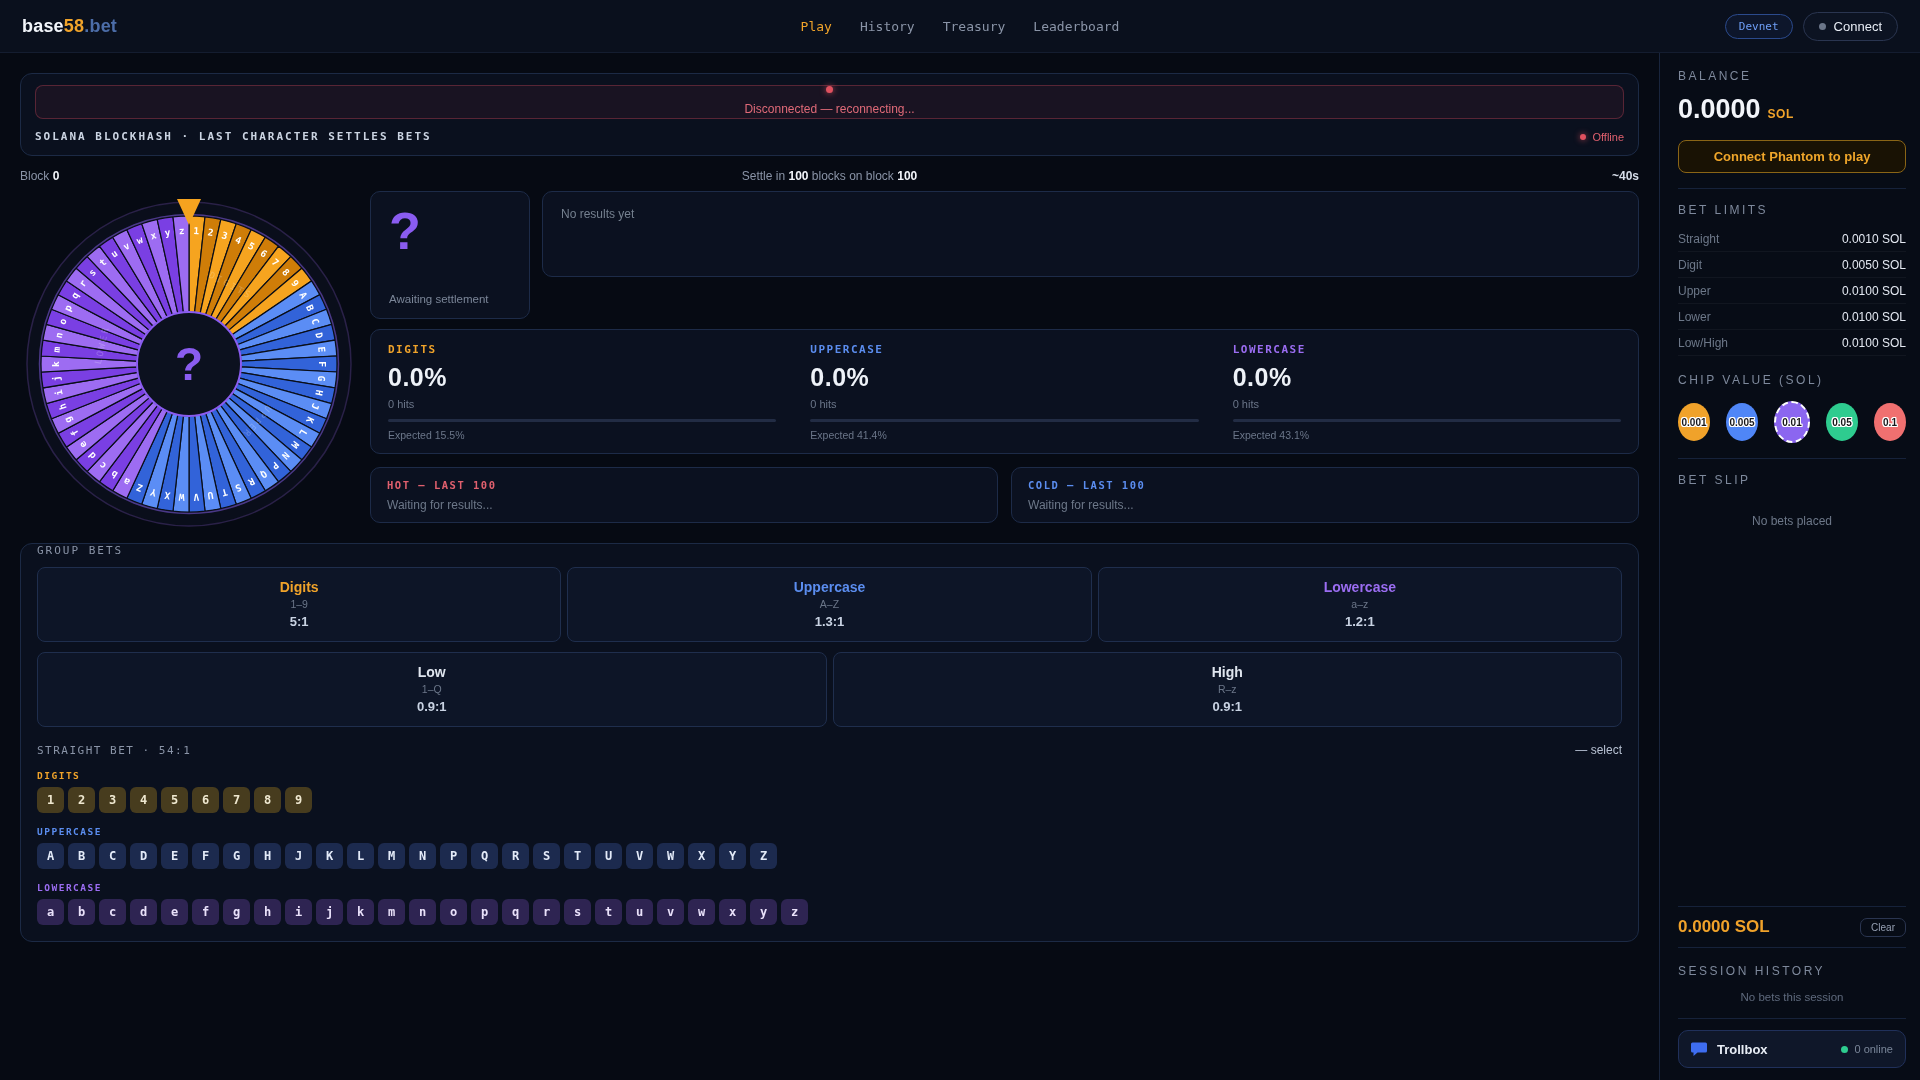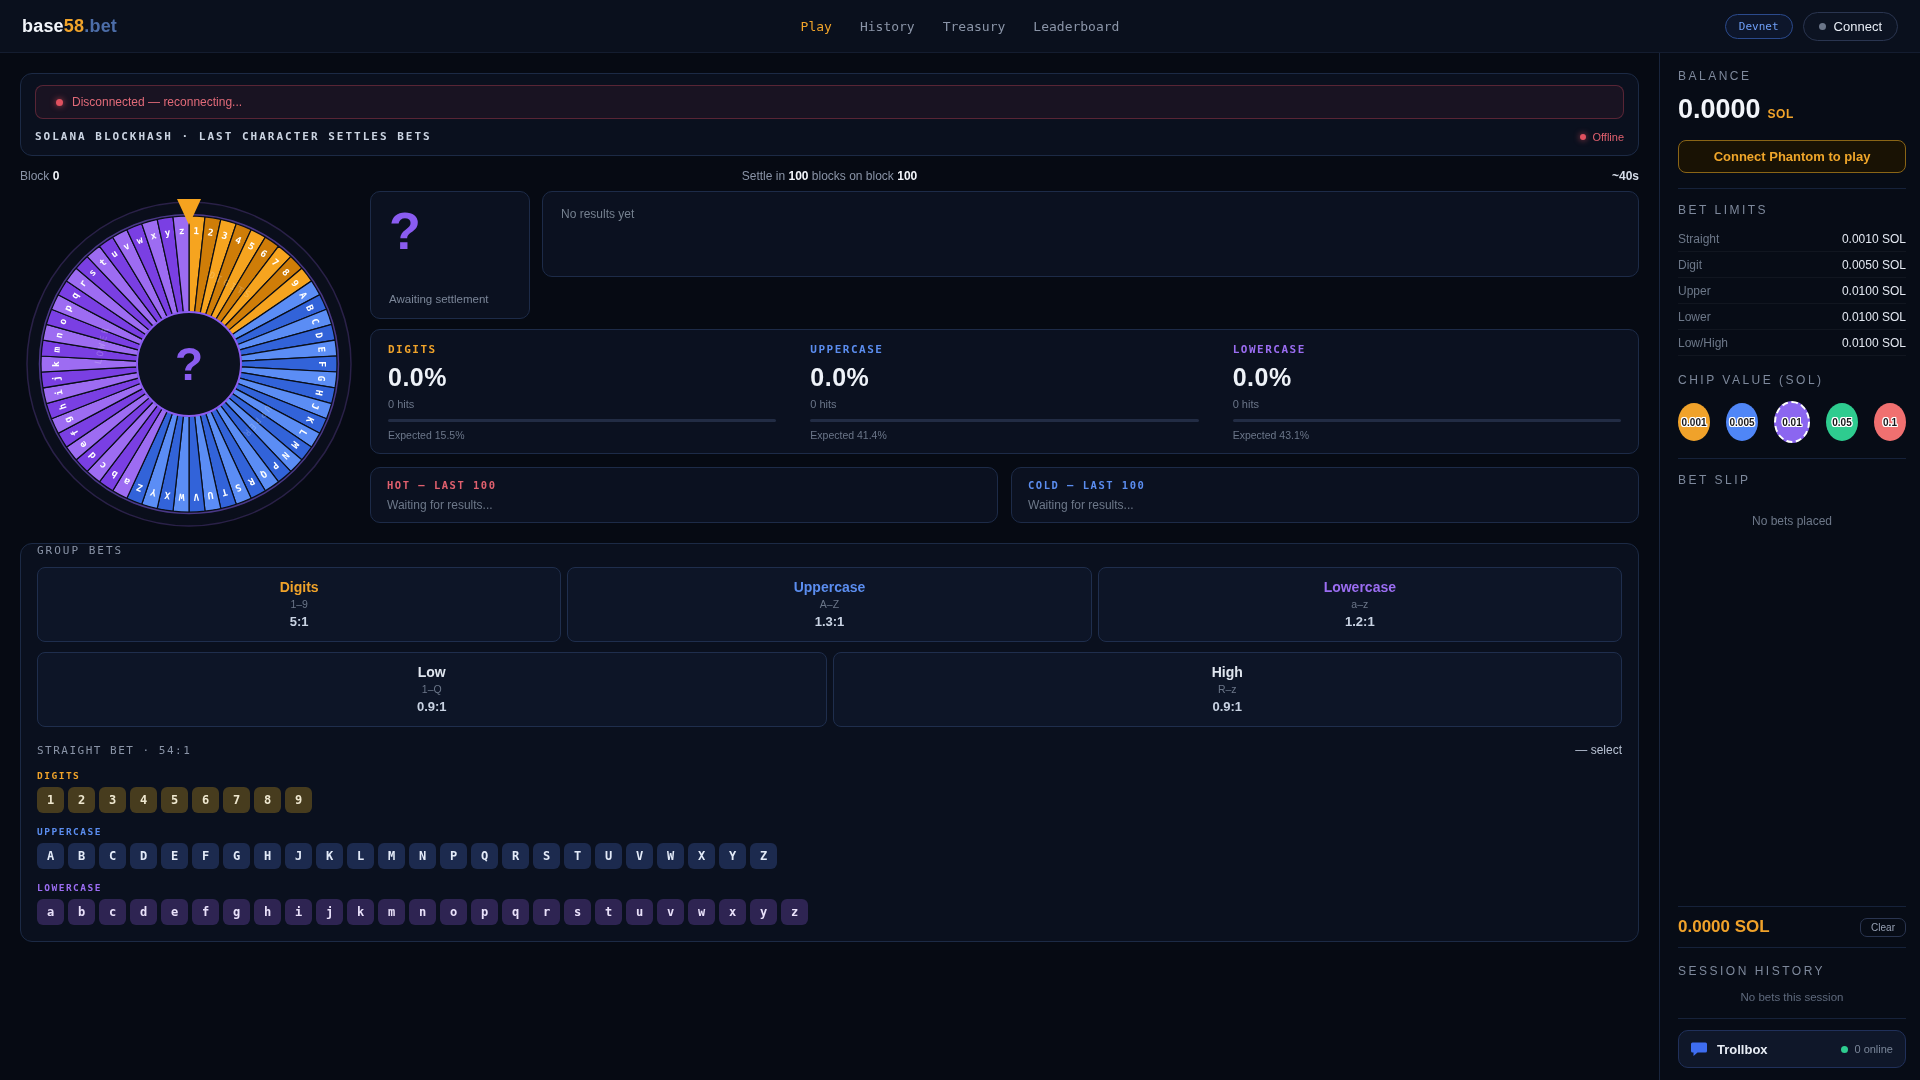--- a/index.html
+++ b/index.html
@@ -27,21 +27,21 @@
   
   .content { display:flex; height:1027px; }
   .main { flex:1; min-width:0; padding:0 20px; }
   .sidebar { width:261px; flex:none; border-left:1px solid #19253d; background:#070c16;
              display:flex; flex-direction:column; padding:16px 14px 12px 18px; }
 
   
   .status-card { margin-top:20px; background:#0a101e; border:1px solid #1c2a45; border-radius:12px;
                  padding:11px 14px 12px; }
   .alert-banner { display:flex; align-items:center; gap:9px; height:34px; padding:0 20px;
-                  border-radius:8px; background:rgba(225,75,95,.07); border:1px solid rgba(225,75,95,.32); }
+                  border-radius:8px; background:rgba(225,75,95,.07); border:1px solid rgba(225,75,95,.32);flex-direction:column; }
   .dot-red { background:#e0515f; box-shadow:0 0 6px rgba(224,81,95,.8); }
   .alert-text { font-size:12px; color:#e06a78; }
   .status-sub { margin-top:11px; display:flex; align-items:center; justify-content:space-between; }
   .status-sub-label { font-family:"DejaVu Sans Mono",monospace; font-size:11px; letter-spacing:2px;
                       color:#cbd4e2; font-weight:bold; }
   .offline { display:flex; align-items:center; gap:6px; font-size:11px; color:#e0606e;margin-left:24px; }
   .offline .dot { width:6px; height:6px; }
 
   
   .block-row { margin-top:13px; display:flex; align-items:center; font-size:12px; color:#8a94a7; }

